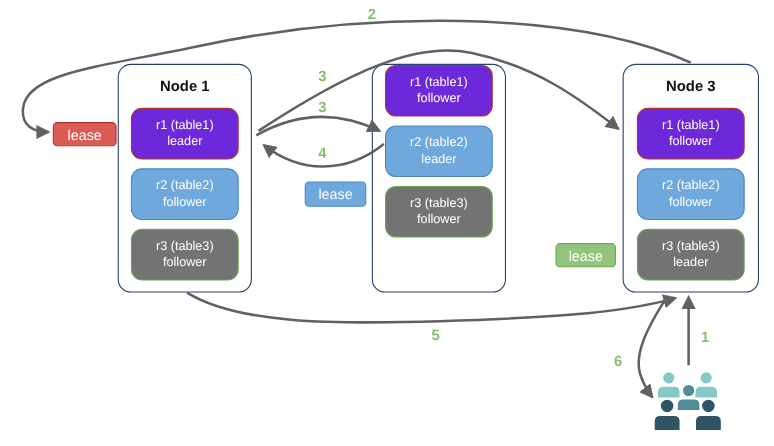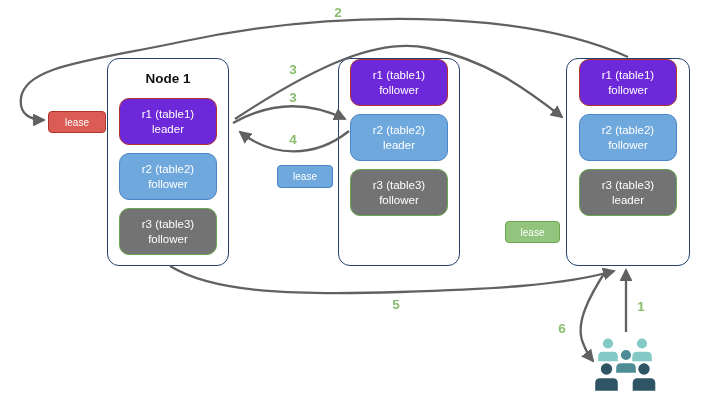--- a/index.html
+++ b/index.html
@@ -14,21 +14,21 @@
   .replica{width:98px;height:47px;margin:0 auto 8px auto;border-radius:10px;
         border:1.6px solid;display:flex;flex-direction:column;align-items:center;
         justify-content:center;color:#ffffff;font-size:11.5px;line-height:1.28;
         box-sizing:border-box;text-align:center;}
   .replica.red  {background:#6d28d9;border-color:#B0342E;}
   .replica.blue {background:#6FA8DC;border-color:#4A86C8;}
   .replica.green{background:#737373;border-color:#69A84F;}
 
   
   .lease{position:absolute;border-radius:4px;border:1.6px solid;color:#ffffff;
-        font-size:10px;display:flex;align-items:center;justify-content:center;
+        font-size:13px;display:flex;align-items:center;justify-content:center;
         box-sizing:border-box;z-index:2;}
   .lease.red  {background:#DB5B55;border-color:#B0342E;left:48px; top:111px;width:58px;height:22px;}
   .lease.blue {background:#6FA8DC;border-color:#4A86C8;left:277px;top:165px;width:56px;height:23px;}
   .lease.green{background:#93C47D;border-color:#69A84F;left:505px;top:221px;width:55px;height:22px;}
 
   
   .step{position:absolute;color:#8ABD6D;font-weight:bold;font-size:13.5px;z-index:4;
         width:14px;text-align:center;}
   .step-1 {left:634px;top:299px;}
   .step-2 {left:331px;top:5px;}
@@ -70,20 +70,21 @@
       <span>r2 (table2)</span>
       <span>leader</span>
     </div>
     <div class="replica green">
       <span>r3 (table3)</span>
       <span>follower</span>
     </div>
   </div>
 
   <div class="node" style="left:566px;width:124px;">
+    <div class="node-title">Node 3</div>
     <div class="replica red">
       <span>r1 (table1)</span>
       <span>follower</span>
     </div>
     <div class="replica blue">
       <span>r2 (table2)</span>
       <span>follower</span>
     </div>
     <div class="replica green">
       <span>r3 (table3)</span>

